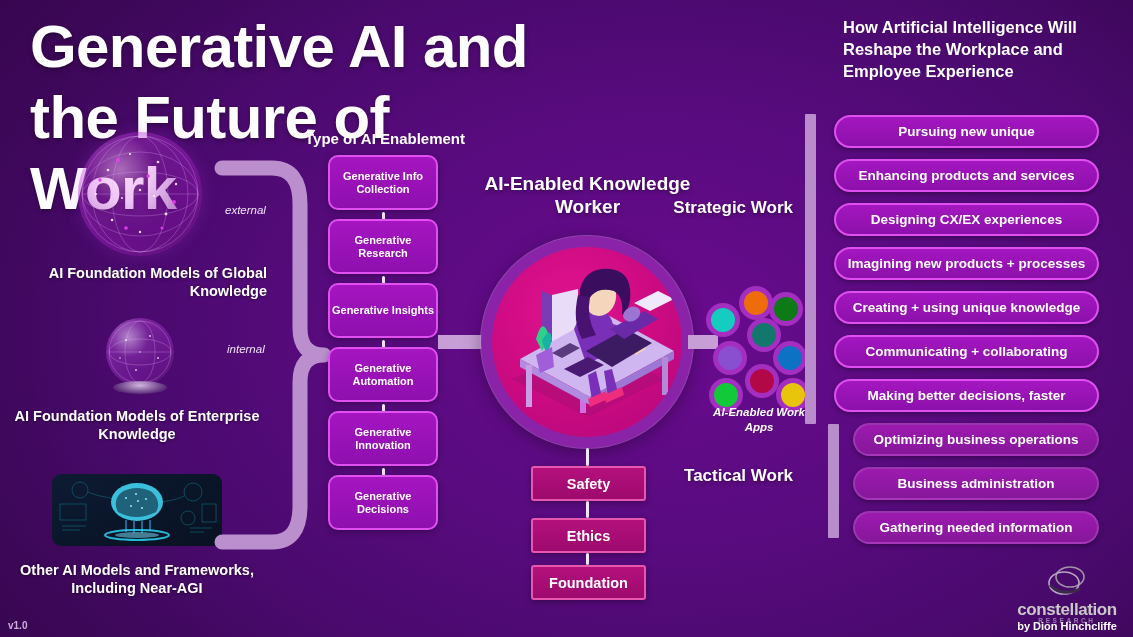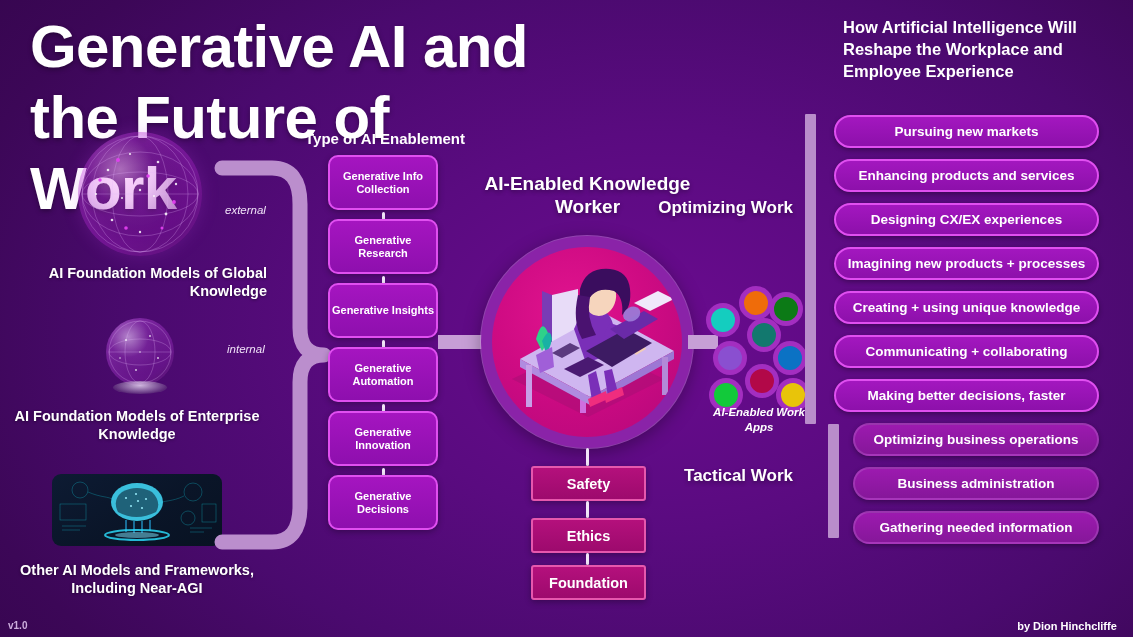--- a/index.html
+++ b/index.html
@@ -367,31 +367,40 @@
       <div class="dot" style="left: 713px; top: 341px; background: rgb(138, 79, 208);"></div>
       <div class="dot" style="left: 773px; top: 341px; background: rgb(11, 114, 196);"></div>
       <div class="dot" style="left: 745px; top: 364px; background: rgb(178, 8, 72);"></div>
       <div class="dot" style="left: 709px; top: 378px; background: rgb(18, 201, 58);"></div>
       <div class="dot" style="left: 776px; top: 378px; background: rgb(232, 196, 10);"></div>
     </div>
   <div id="apps-label">AI-Enabled Work Apps</div>
 
   <div class="rail" id="rail-strategic"></div>
   <div class="rail" id="rail-tactical"></div>
-  <div class="rail-label" id="lbl-strategic">Optimizing Work</div>
+  <div class="rail-label" id="lbl-strategic">Strategic Work</div>
   <div class="rail-label" id="lbl-tactical">Tactical Work</div>
 
   <div id="outcome-pills">
-      <div class="pill strategic" style="top: 115px;">Pursuing new markets</div>
+      <div class="pill strategic" style="top: 115px;">Pursuing new unique</div>
       <div class="pill strategic" style="top: 159px;">Enhancing products and services</div>
       <div class="pill strategic" style="top: 203px;">Designing CX/EX experiences</div>
       <div class="pill strategic" style="top: 247px;">Imagining new products + processes</div>
       <div class="pill strategic" style="top: 291px;">Creating + using unique knowledge</div>
       <div class="pill strategic" style="top: 335px;">Communicating + collaborating</div>
       <div class="pill strategic" style="top: 379px;">Making better decisions, faster</div>
       <div class="pill tactical" style="top: 423px;">Optimizing business operations</div>
       <div class="pill tactical" style="top: 467px;">Business administration</div>
       <div class="pill tactical" style="top: 511px;">Gathering needed information</div>
     </div>
 
+  <div id="logo-wrap">
+    <svg id="logo-mark" viewBox="0 0 52 34">
+      <ellipse cx="30" cy="11" rx="14" ry="10" fill="none" stroke="#9e93a8" stroke-width="1.6"></ellipse>
+      <ellipse cx="24" cy="17" rx="15" ry="11" fill="none" stroke="#b9a7c4" stroke-width="1.6"></ellipse>
+      <path d="M10 19 q12 12 30 4" fill="none" stroke="#3b2a48" stroke-width="3"></path>
+    </svg>
+    <div id="logo-word">constellation</div>
+    <div id="logo-sub">RESEARCH</div>
+  </div>
   <div id="logo-by">by Dion Hinchcliffe</div>
 
 </div>
 
 </body></html>

